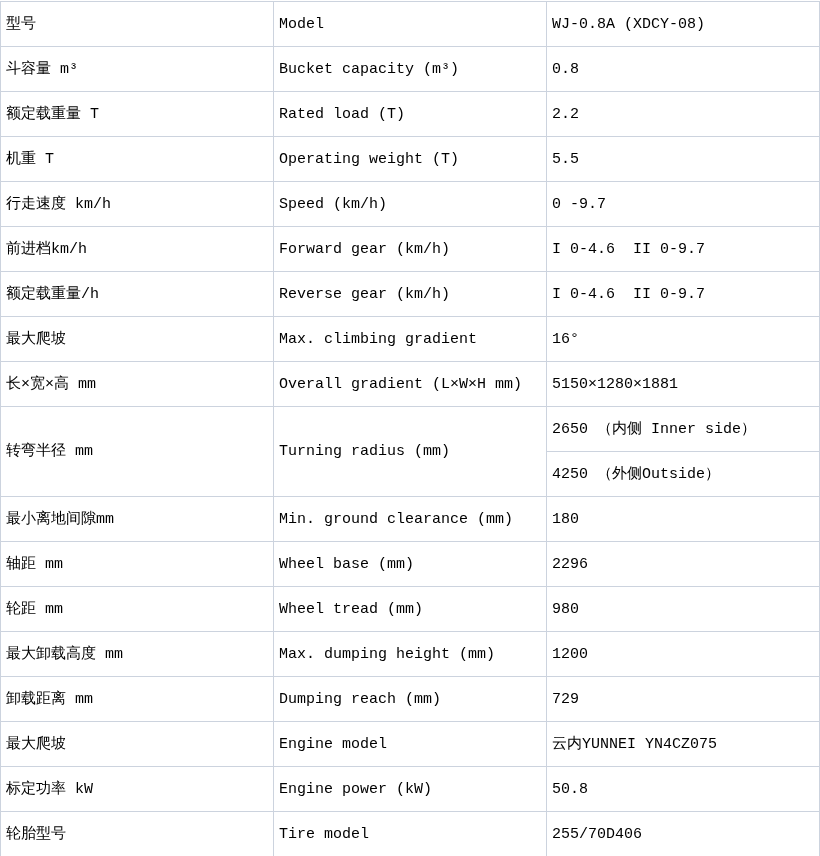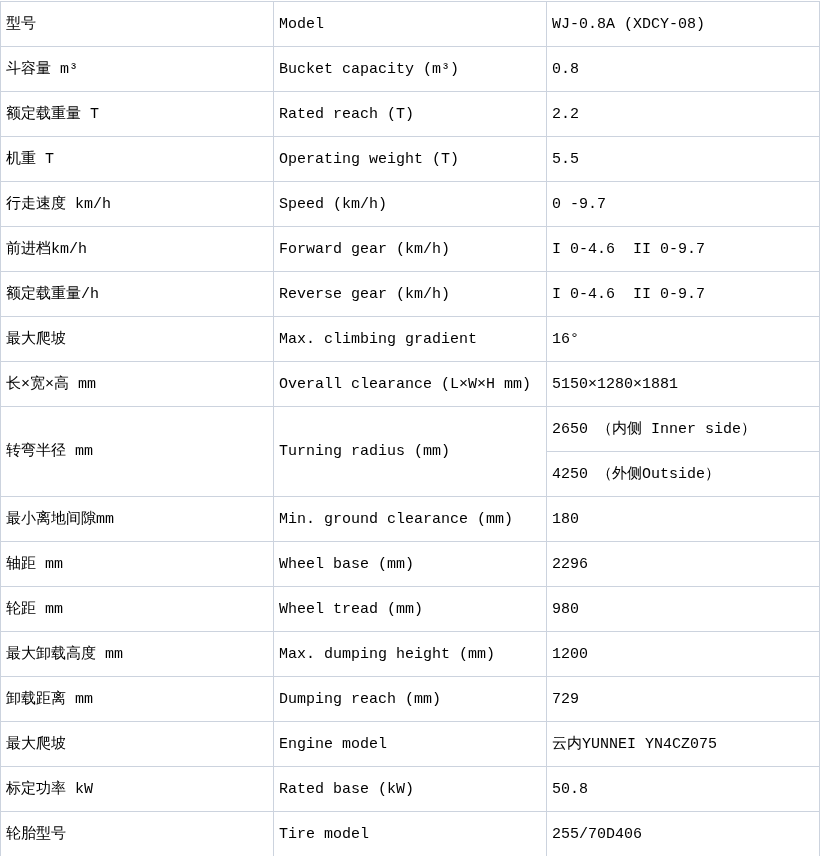--- a/index.html
+++ b/index.html
@@ -50,21 +50,21 @@
       <td>Model</td>
       <td>WJ-0.8A (XDCY-08)</td>
     </tr>
     <tr>
       <td>斗容量 m³</td>
       <td>Bucket capacity (m³)</td>
       <td>0.8</td>
     </tr>
     <tr>
       <td>额定载重量 T</td>
-      <td>Rated reach (T)</td>
+      <td>Rated load (T)</td>
       <td>2.2</td>
     </tr>
     <tr>
       <td>机重 T</td>
       <td>Operating weight (T)</td>
       <td>5.5</td>
     </tr>
     <tr>
       <td>行走速度 km/h</td>
       <td>Speed (km/h)</td>
@@ -80,21 +80,21 @@
       <td>Reverse gear (km/h)</td>
       <td>I 0-4.6  II 0-9.7</td>
     </tr>
     <tr>
       <td>最大爬坡</td>
       <td>Max. climbing gradient</td>
       <td>16°</td>
     </tr>
     <tr>
       <td>长×宽×高 mm</td>
-      <td>Overall clearance (L×W×H mm)</td>
+      <td>Overall gradient (L×W×H mm)</td>
       <td>5150×1280×1881</td>
     </tr>
     <tr>
       <td rowspan="2">转弯半径 mm</td>
       <td rowspan="2">Turning radius (mm)</td>
       <td>2650 （内侧 Inner side）</td>
     </tr>
     <tr>
       <td>4250 （外侧Outside）</td>
     </tr>
@@ -123,21 +123,21 @@
       <td>Dumping reach (mm)</td>
       <td>729</td>
     </tr>
     <tr>
       <td>最大爬坡</td>
       <td>Engine model</td>
       <td>云内YUNNEI YN4CZ075</td>
     </tr>
     <tr>
       <td>标定功率 kW</td>
-      <td>Rated base (kW)</td>
+      <td>Engine power (kW)</td>
       <td>50.8</td>
     </tr>
     <tr>
       <td>轮胎型号</td>
       <td>Tire model</td>
       <td>255/70D406</td>
     </tr>
   </tbody>
 </table>
 

